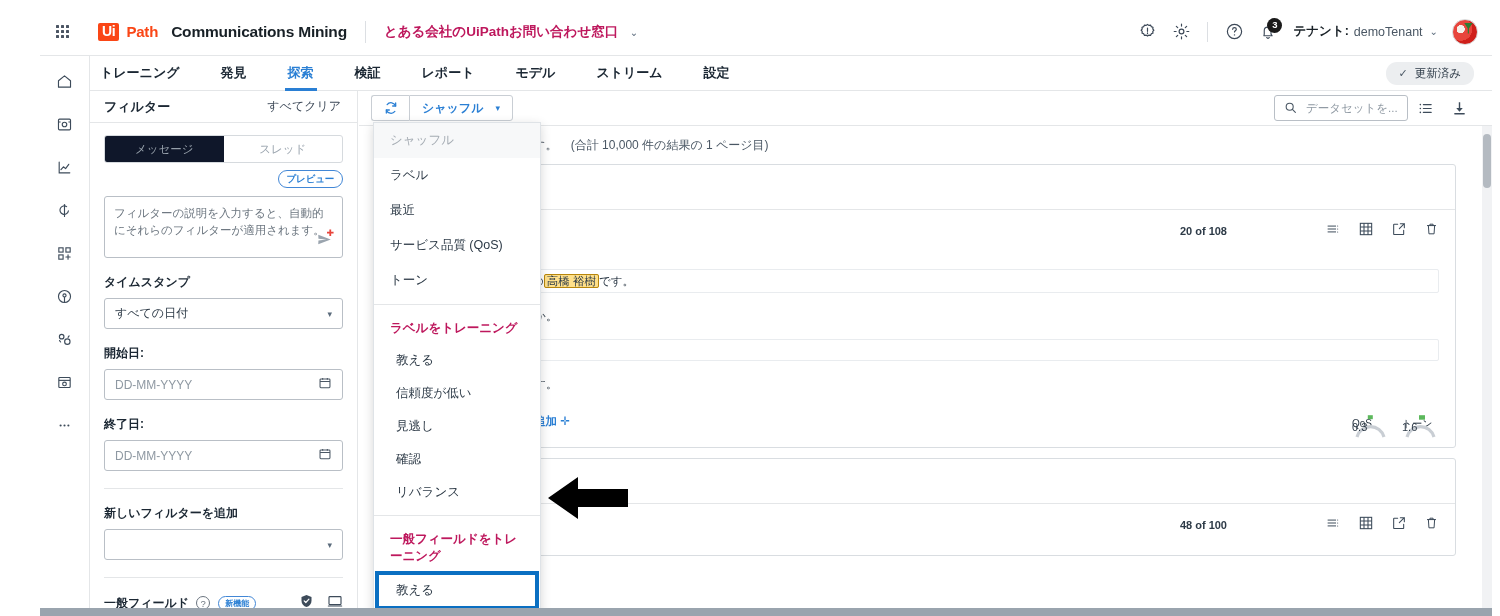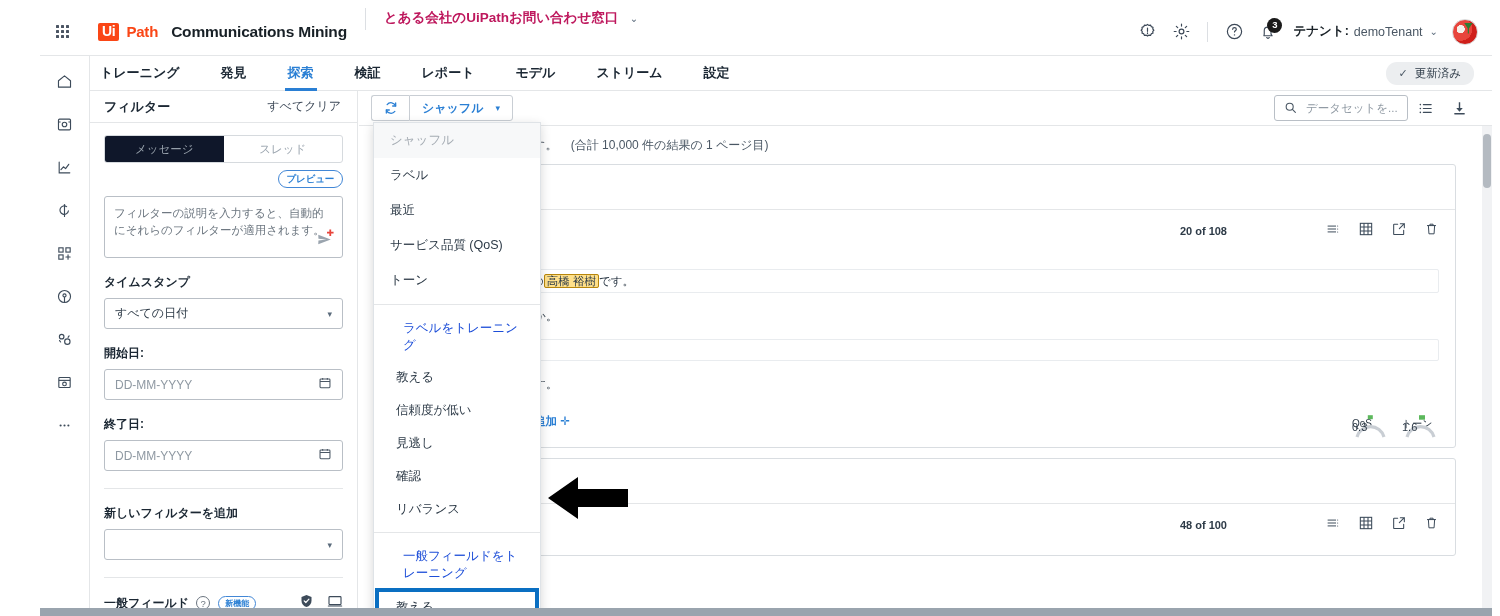--- a/index.html
+++ b/index.html
@@ -16,21 +16,21 @@
   }
   
   .frame-left  { position:absolute; left:0; top:0; width:40px; height:616px; background:#ffffff; z-index:60;}
   .frame-top   { position:absolute; left:0; top:0; width:1500px; height:8px; background:#ffffff; z-index:60;}
   .frame-right { position:absolute; right:0; top:0; width:8px; height:616px; background:#ffffff; z-index:60;}
 
   
   .topbar {
     position:absolute; left:40px; top:8px; width:1452px; height:48px;
     background:#ffffff; border-bottom:1px solid #e4e6e8;
-    display:flex; 
+    display:flex; align-items:center;
   }
   .waffle { width:44px; display:flex; align-items:center; justify-content:center; }
   .waffle-grid { display:grid; grid-template-columns:repeat(3,3px); grid-template-rows:repeat(3,3px); gap:2px; }
   .waffle-grid i { display:block; width:3px; height:3px; background:#4b5563; border-radius:0.5px; }
   .brand { display:flex; align-items:center; gap:7px; margin-left:14px; }
   .brand-ui {
     background:#fa4616; color:#fff; font-weight:700; font-size:14px;
     padding:1px 4px 2px; line-height:15px; border-radius:2px; letter-spacing:-0.3px;
   }
   .brand-path { color:#fa4616; font-weight:700; font-size:15px; letter-spacing:-0.2px; }
@@ -206,21 +206,21 @@
 
   
   .menu {
     position:absolute; left:373px; top:122px; width:168px;
     background:#fff; border:1px solid #dfe3e7; box-shadow:0 3px 10px rgba(0,0,0,.16);
     z-index:40; padding:0 0 4px;
   }
   .menu-item { font-size:12.5px; color:#2d3a47; padding:9px 16px; cursor:pointer; }
   .menu-item.disabled { color:#a6adb4; background:#f7f8f9; }
   .menu-sep { height:1px; background:#e4e6e8; margin:6px 0; }
-  .menu-group { font-size:12.5px; font-weight:400; color:#1d4ed8; padding:9px 16px 7px;margin-left:13px; }
+  .menu-group { font-size:12.5px; font-weight:700; color:#be185d; padding:9px 16px 7px; }
   .menu-sub { font-size:12.5px; color:#2d3a47; padding:8px 16px 8px 22px; cursor:pointer; }
   .menu-sub.highlight {
     outline:4px solid #0a6fc2; outline-offset:-1px; background:#fff; margin:2px 4px; padding-left:18px;
   }
 
   
   .arrow { position:absolute; left:546px; top:474px; width:84px; height:48px; z-index:45; }
 
   
   .vscroll {

